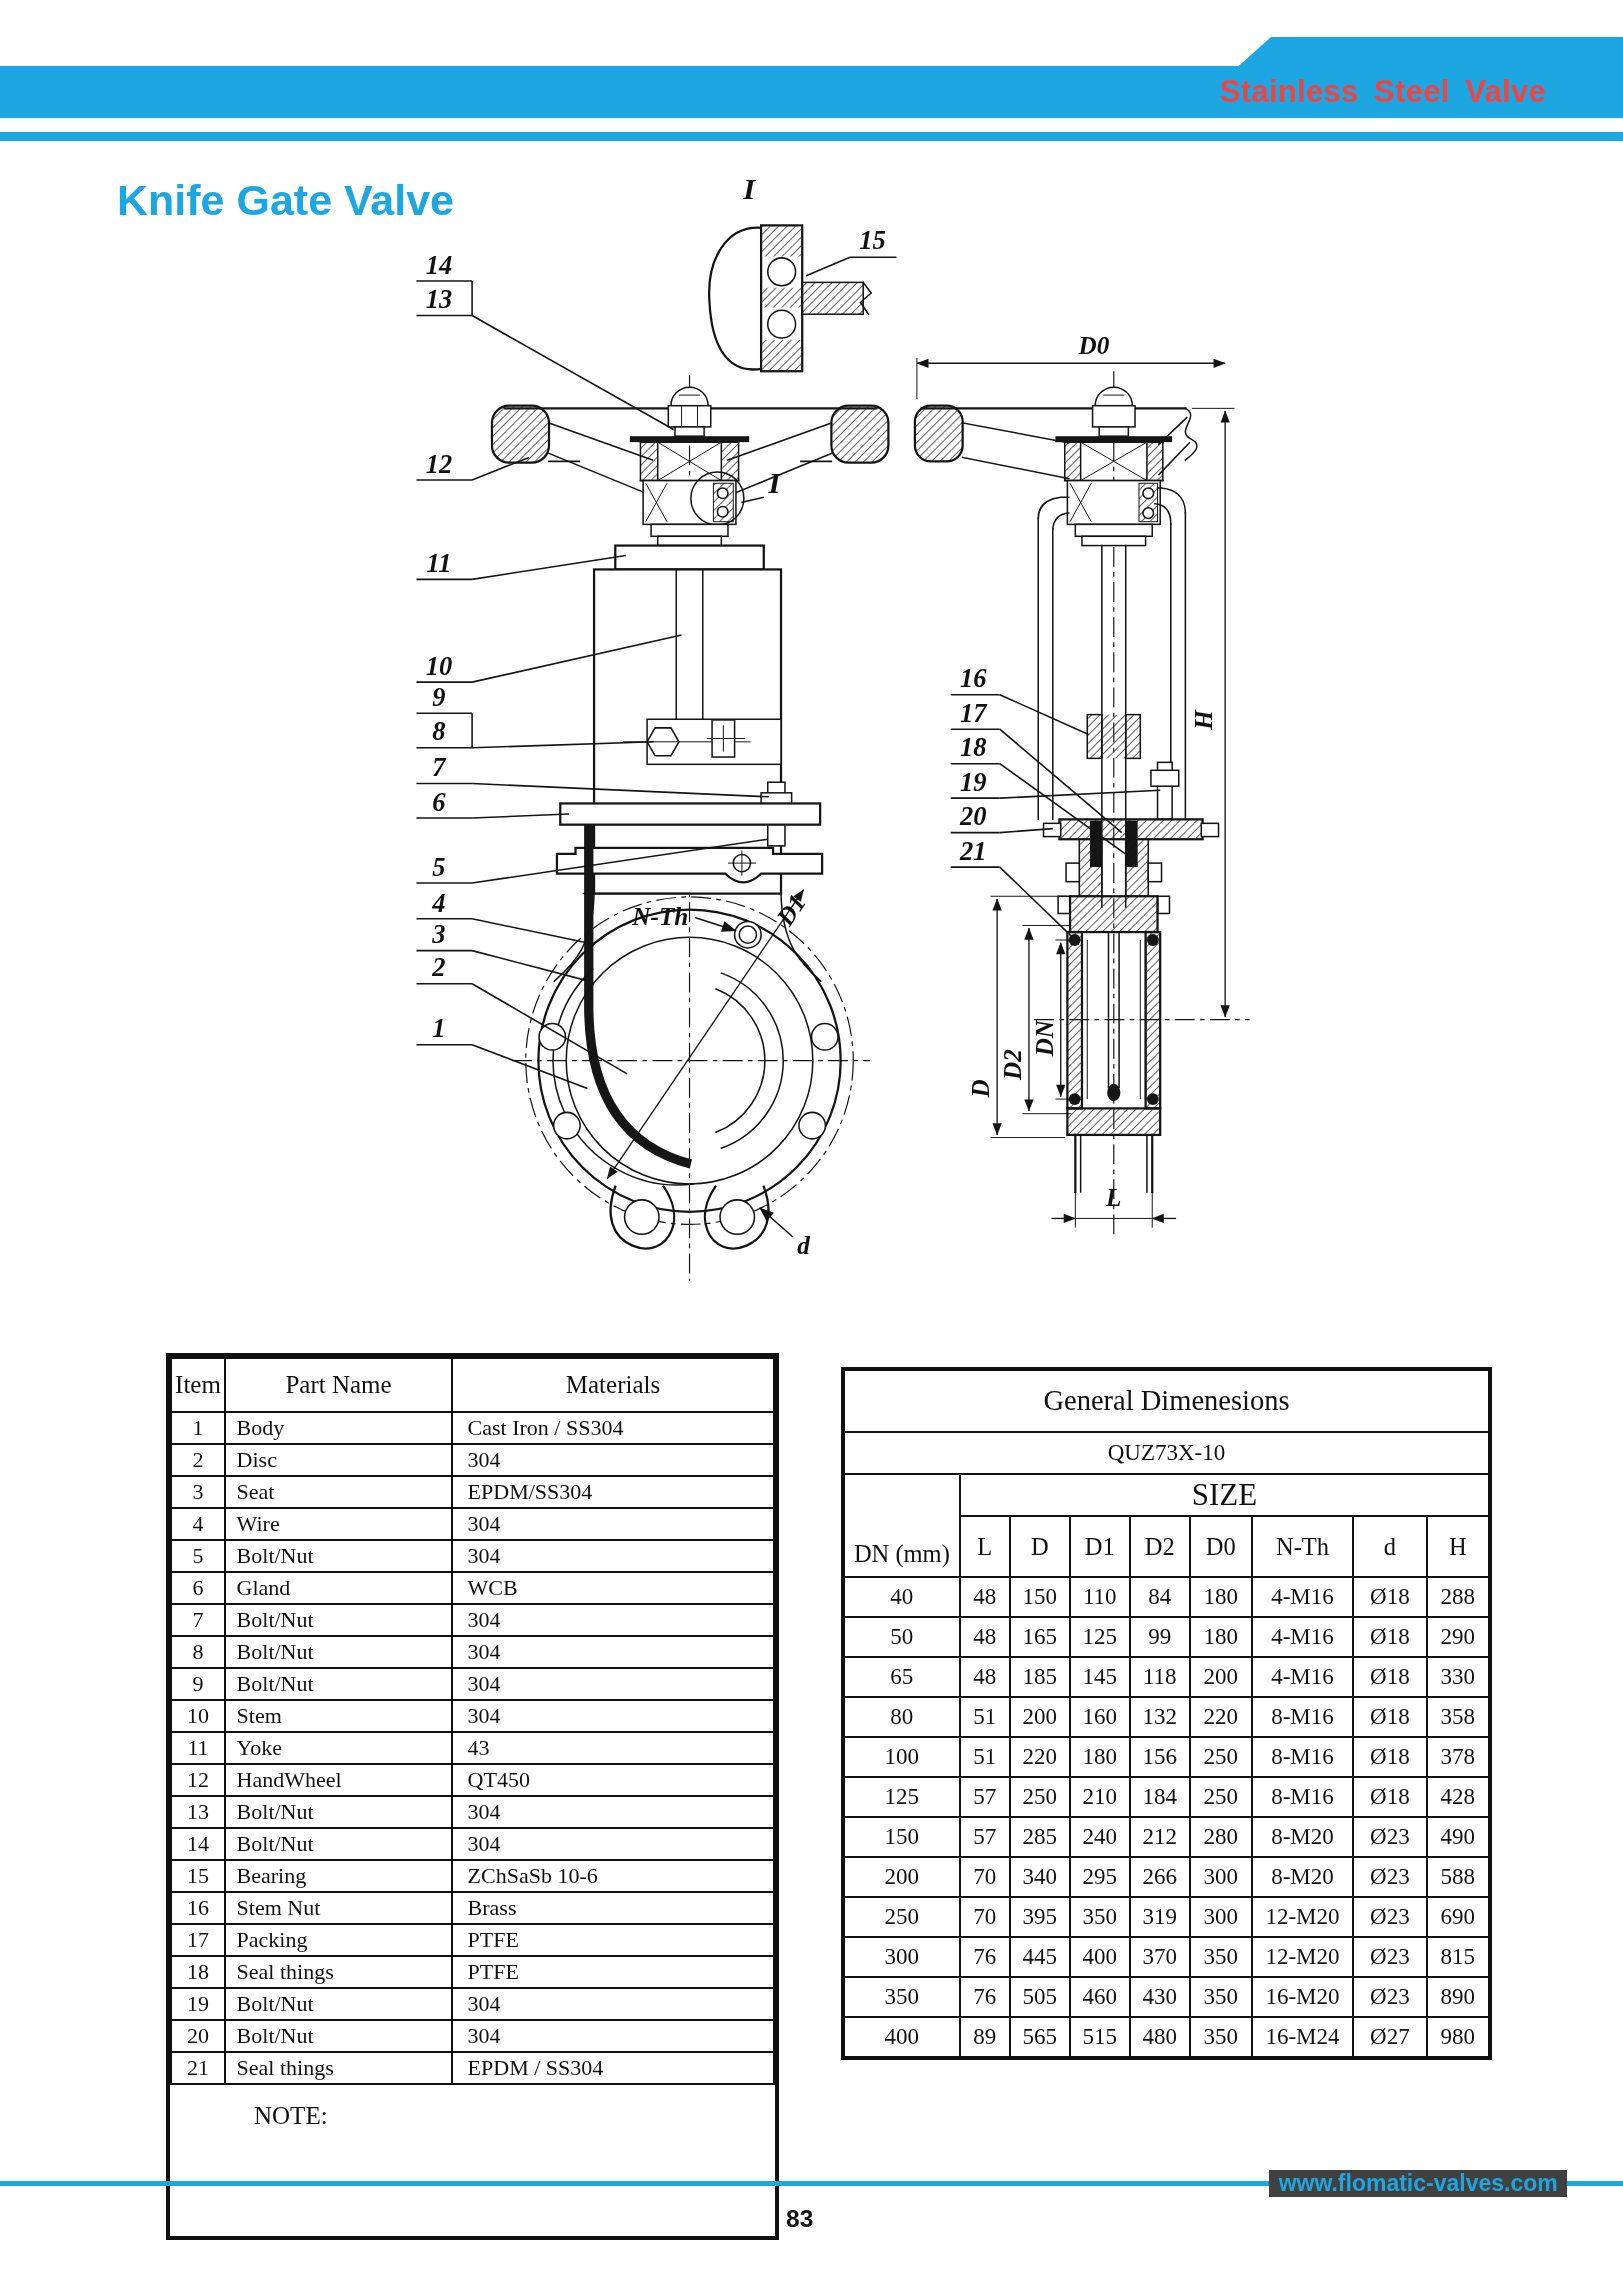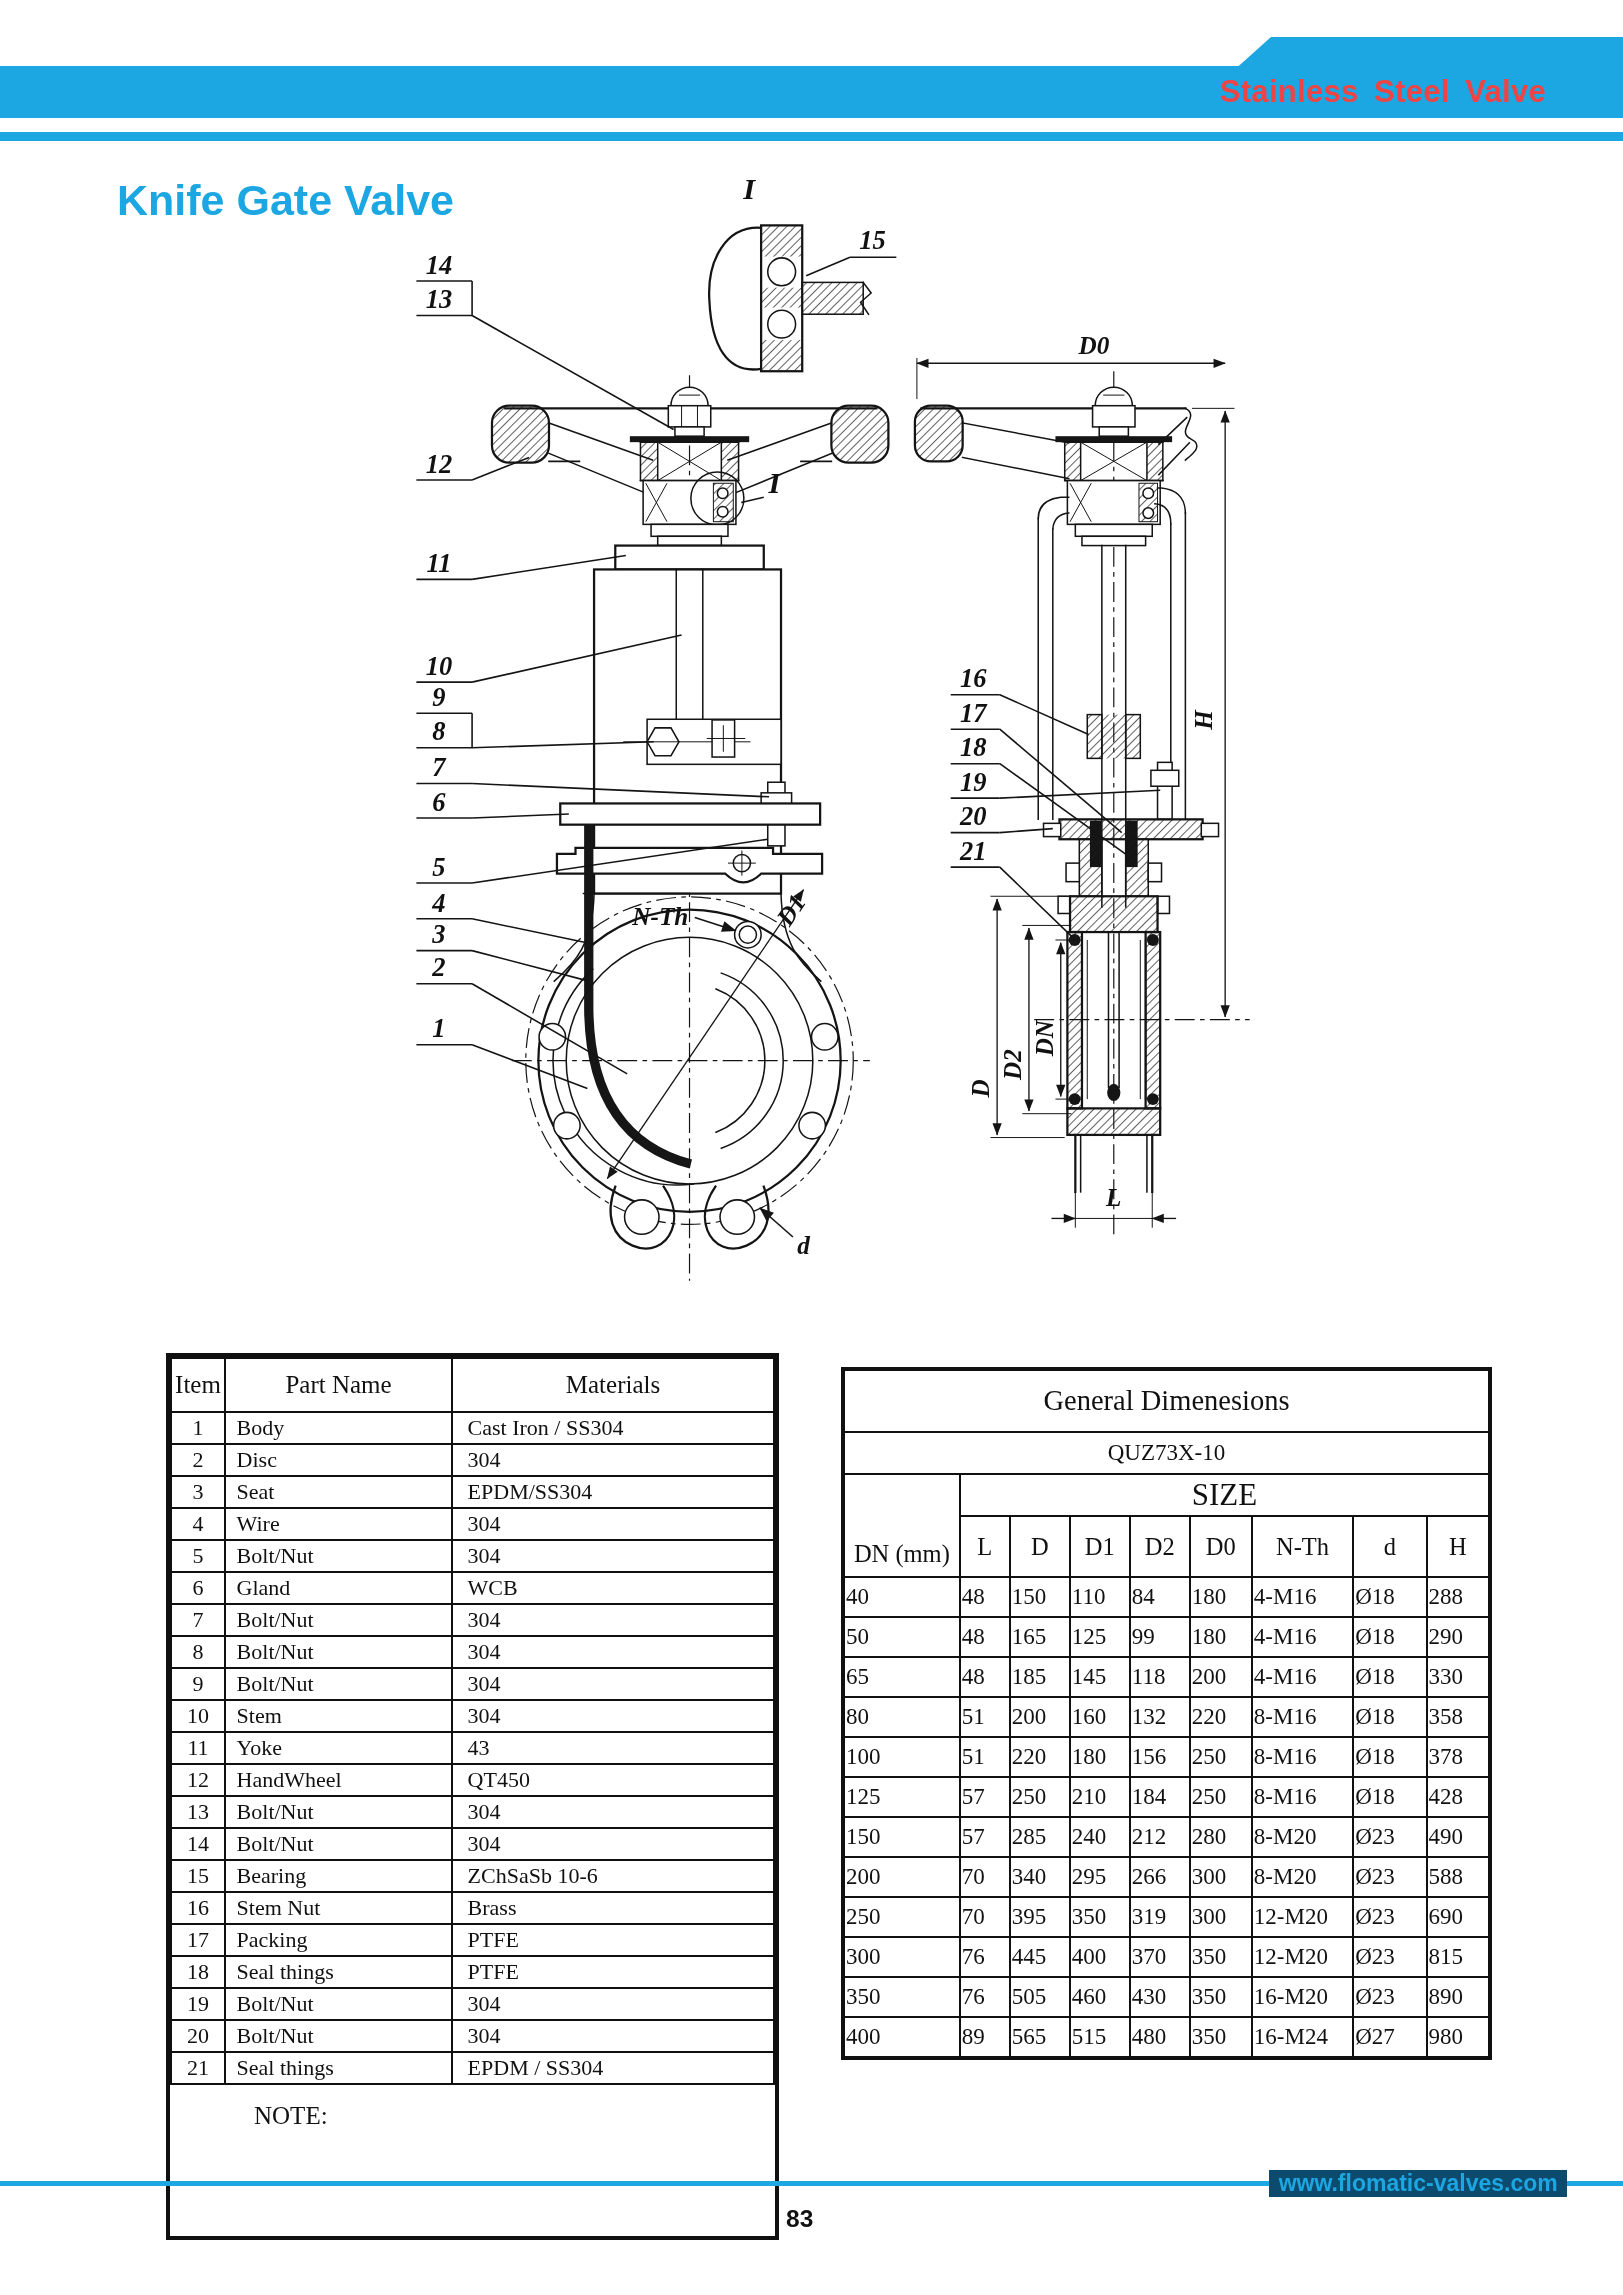--- a/index.html
+++ b/index.html
@@ -38,32 +38,32 @@
   .parts-table td{height:28px;font-size:22px;}
   .parts-table .c-item{width:50px;}
   .parts-table .c-name{width:223px;}
   .parts-table td:first-child{text-align:center;}
   .parts-table td:nth-child(2){padding-left:10.6px;}
   .parts-table td:nth-child(3){padding-left:14.6px;}
   .note{position:relative;height:151px;font-size:25px;}
   .note-label{position:absolute;left:84px;top:17px;}
   .note-lines{position:absolute;left:167px;top:17px;line-height:32.5px;white-space:nowrap;}
   
-  .dims-table{position:absolute;left:841px;top:1367px;width:651px;background:#fff;}
+  .dims-table{position:absolute;left:841px;top:1367px;width:651px;background:#fff;text-align:center;}
   .dims-table th,.dims-table td{border:2.7px solid #101010;font-weight:400;}
   .dims-table{border:4.6px solid #101010;}
   .t-title{height:58px;font-size:28.5px;}
   .t-model{height:38px;font-size:23px;}
   .t-size{height:38px;font-size:31px;}
   .t-cols th{height:57px;font-size:24.5px;}
   .dims-table tbody td{height:36px;font-size:23px;}
   .t-dn{vertical-align:bottom;padding-bottom:8px;font-size:24.5px;}
   
   .footer-rule{position:absolute;left:0;top:2181px;width:100%;height:4.6px;background:#1CA6E2;}
-  .footer-site{position:absolute;top:2170px;right:56px;background:#0c4a6e;padding:0 9.3px;
+  .footer-site{position:absolute;top:2170px;right:56px;background:#404040;padding:0 9.3px;
                font-family:"Liberation Sans",sans-serif;font-weight:700;font-size:23px;color:#1CA6E2;}
   .page-num{position:absolute;left:786px;top:2205px;width:60px;text-align:left;
             font-family:"Liberation Sans",sans-serif;font-weight:700;font-size:24.5px;color:#111;}
 </style>
 </head>
 <body>
 
 <div class="page">
 
   <div class="band-tab"></div>

